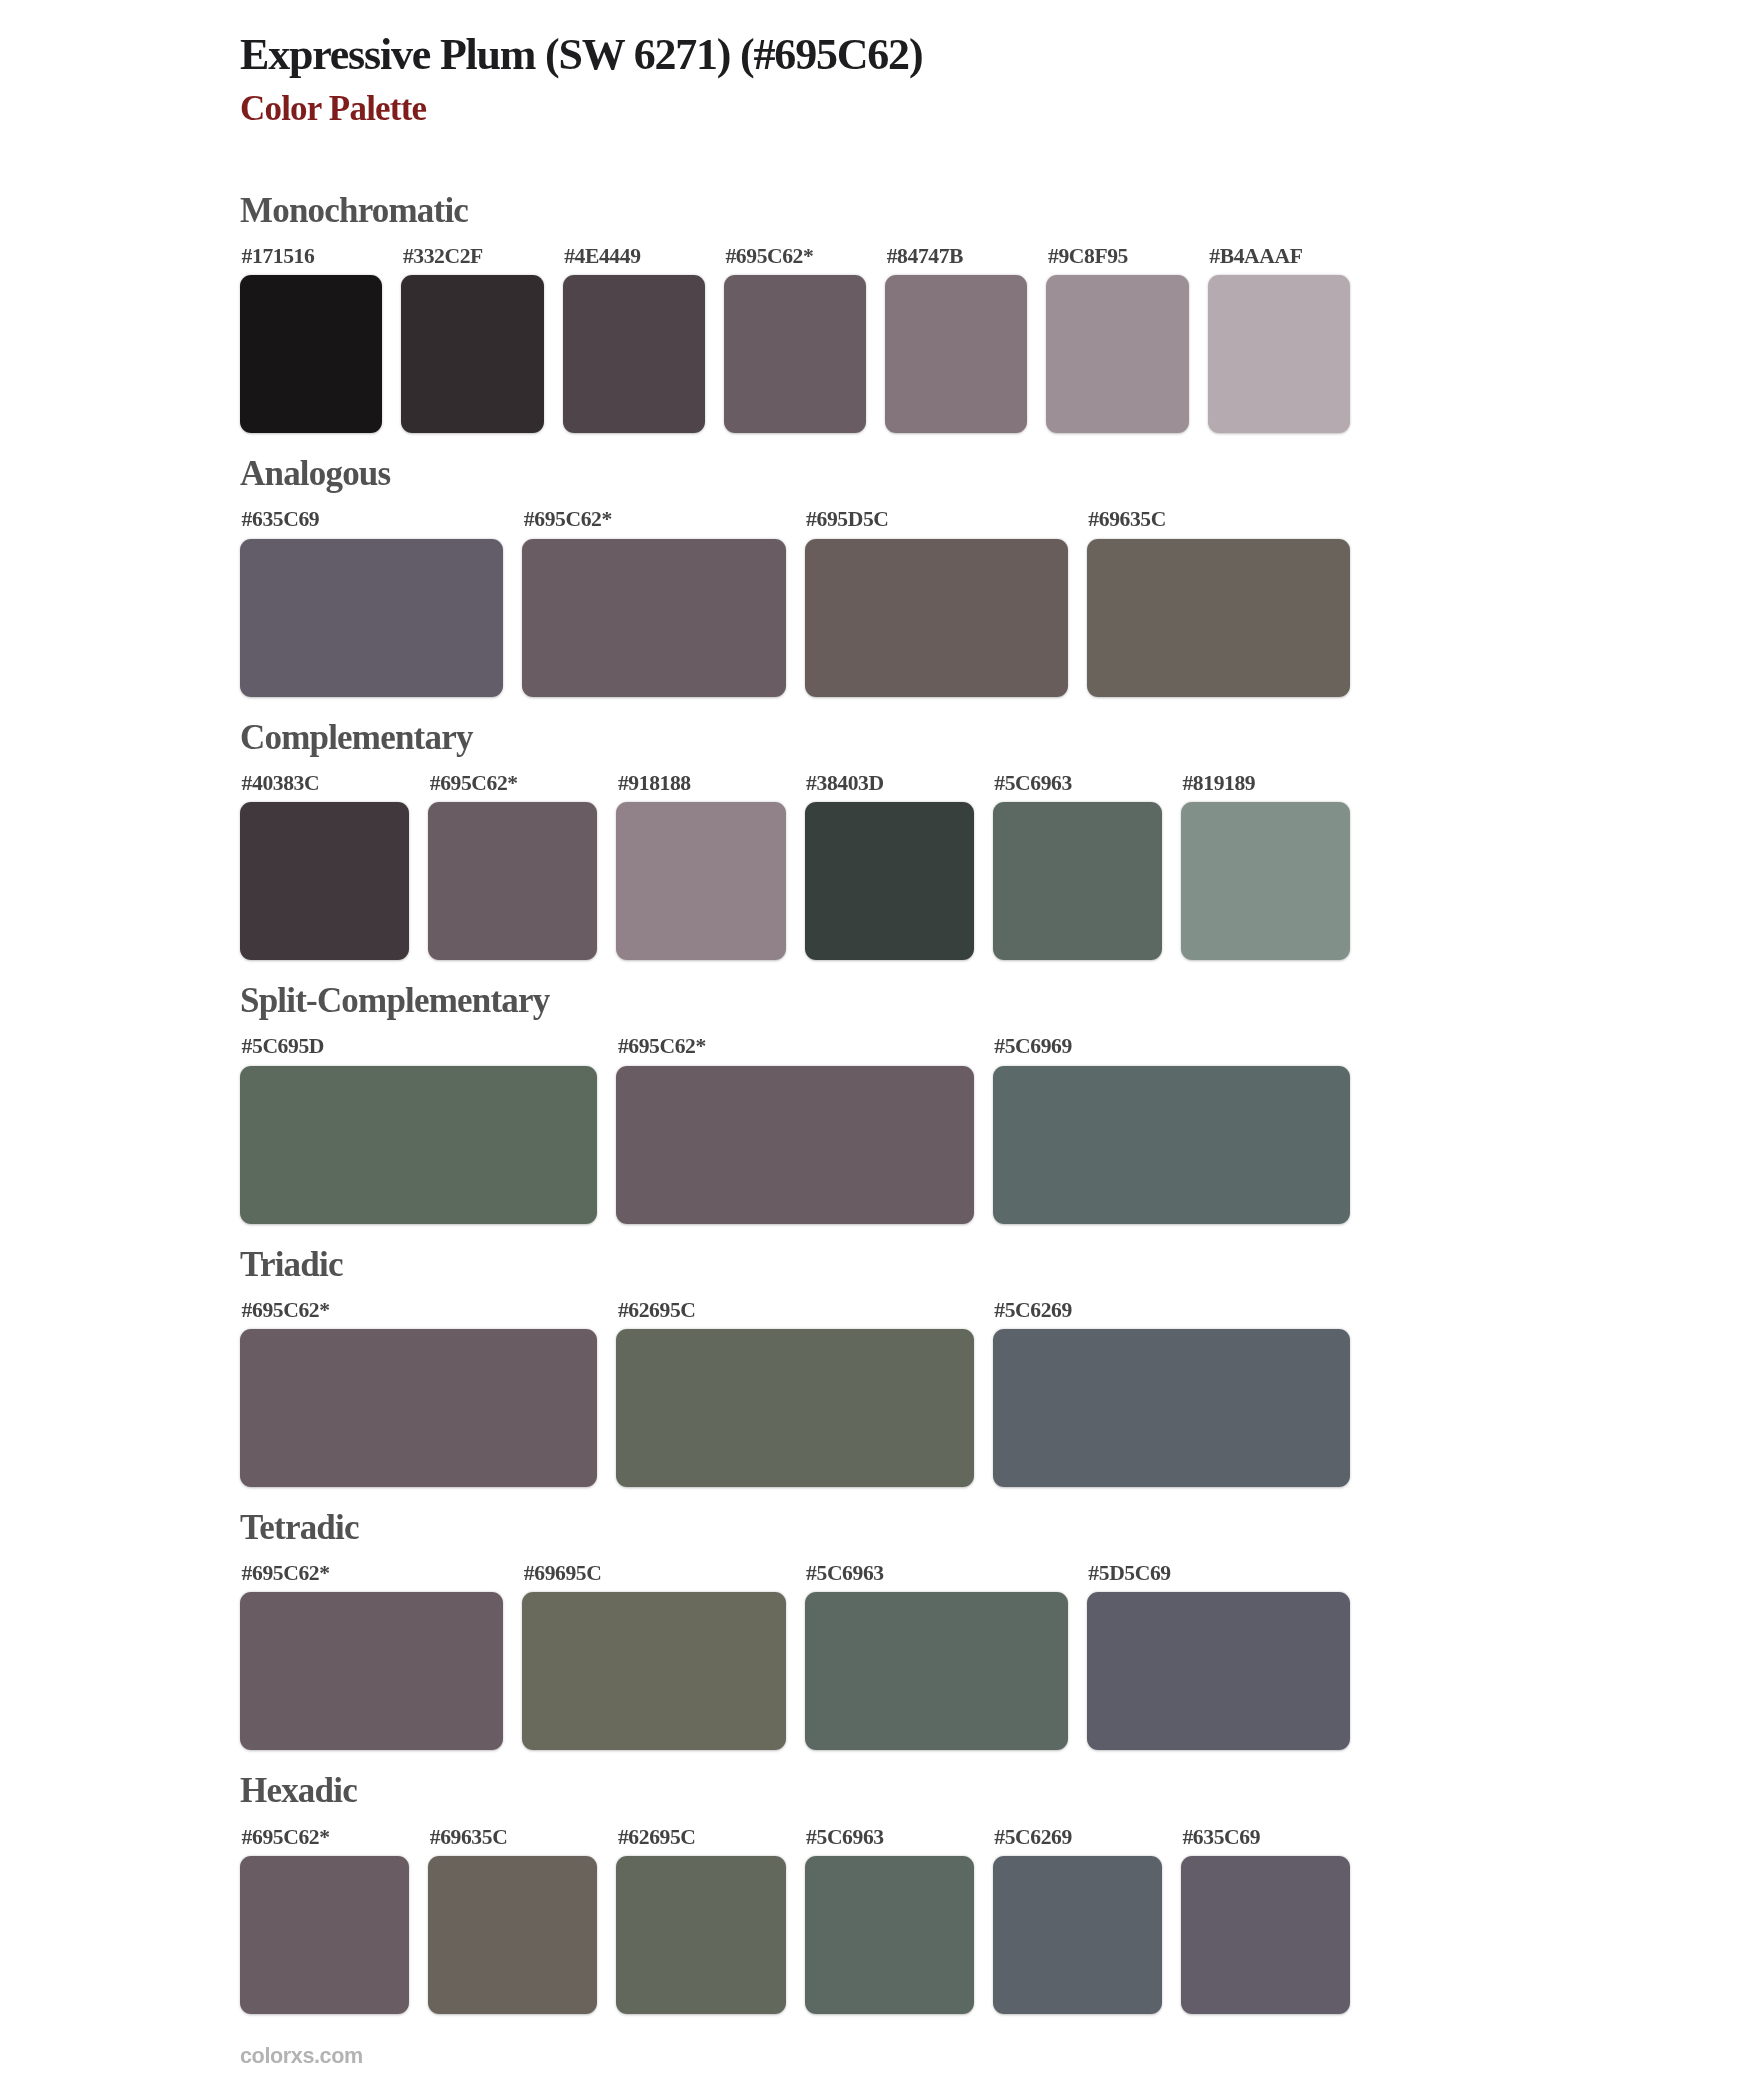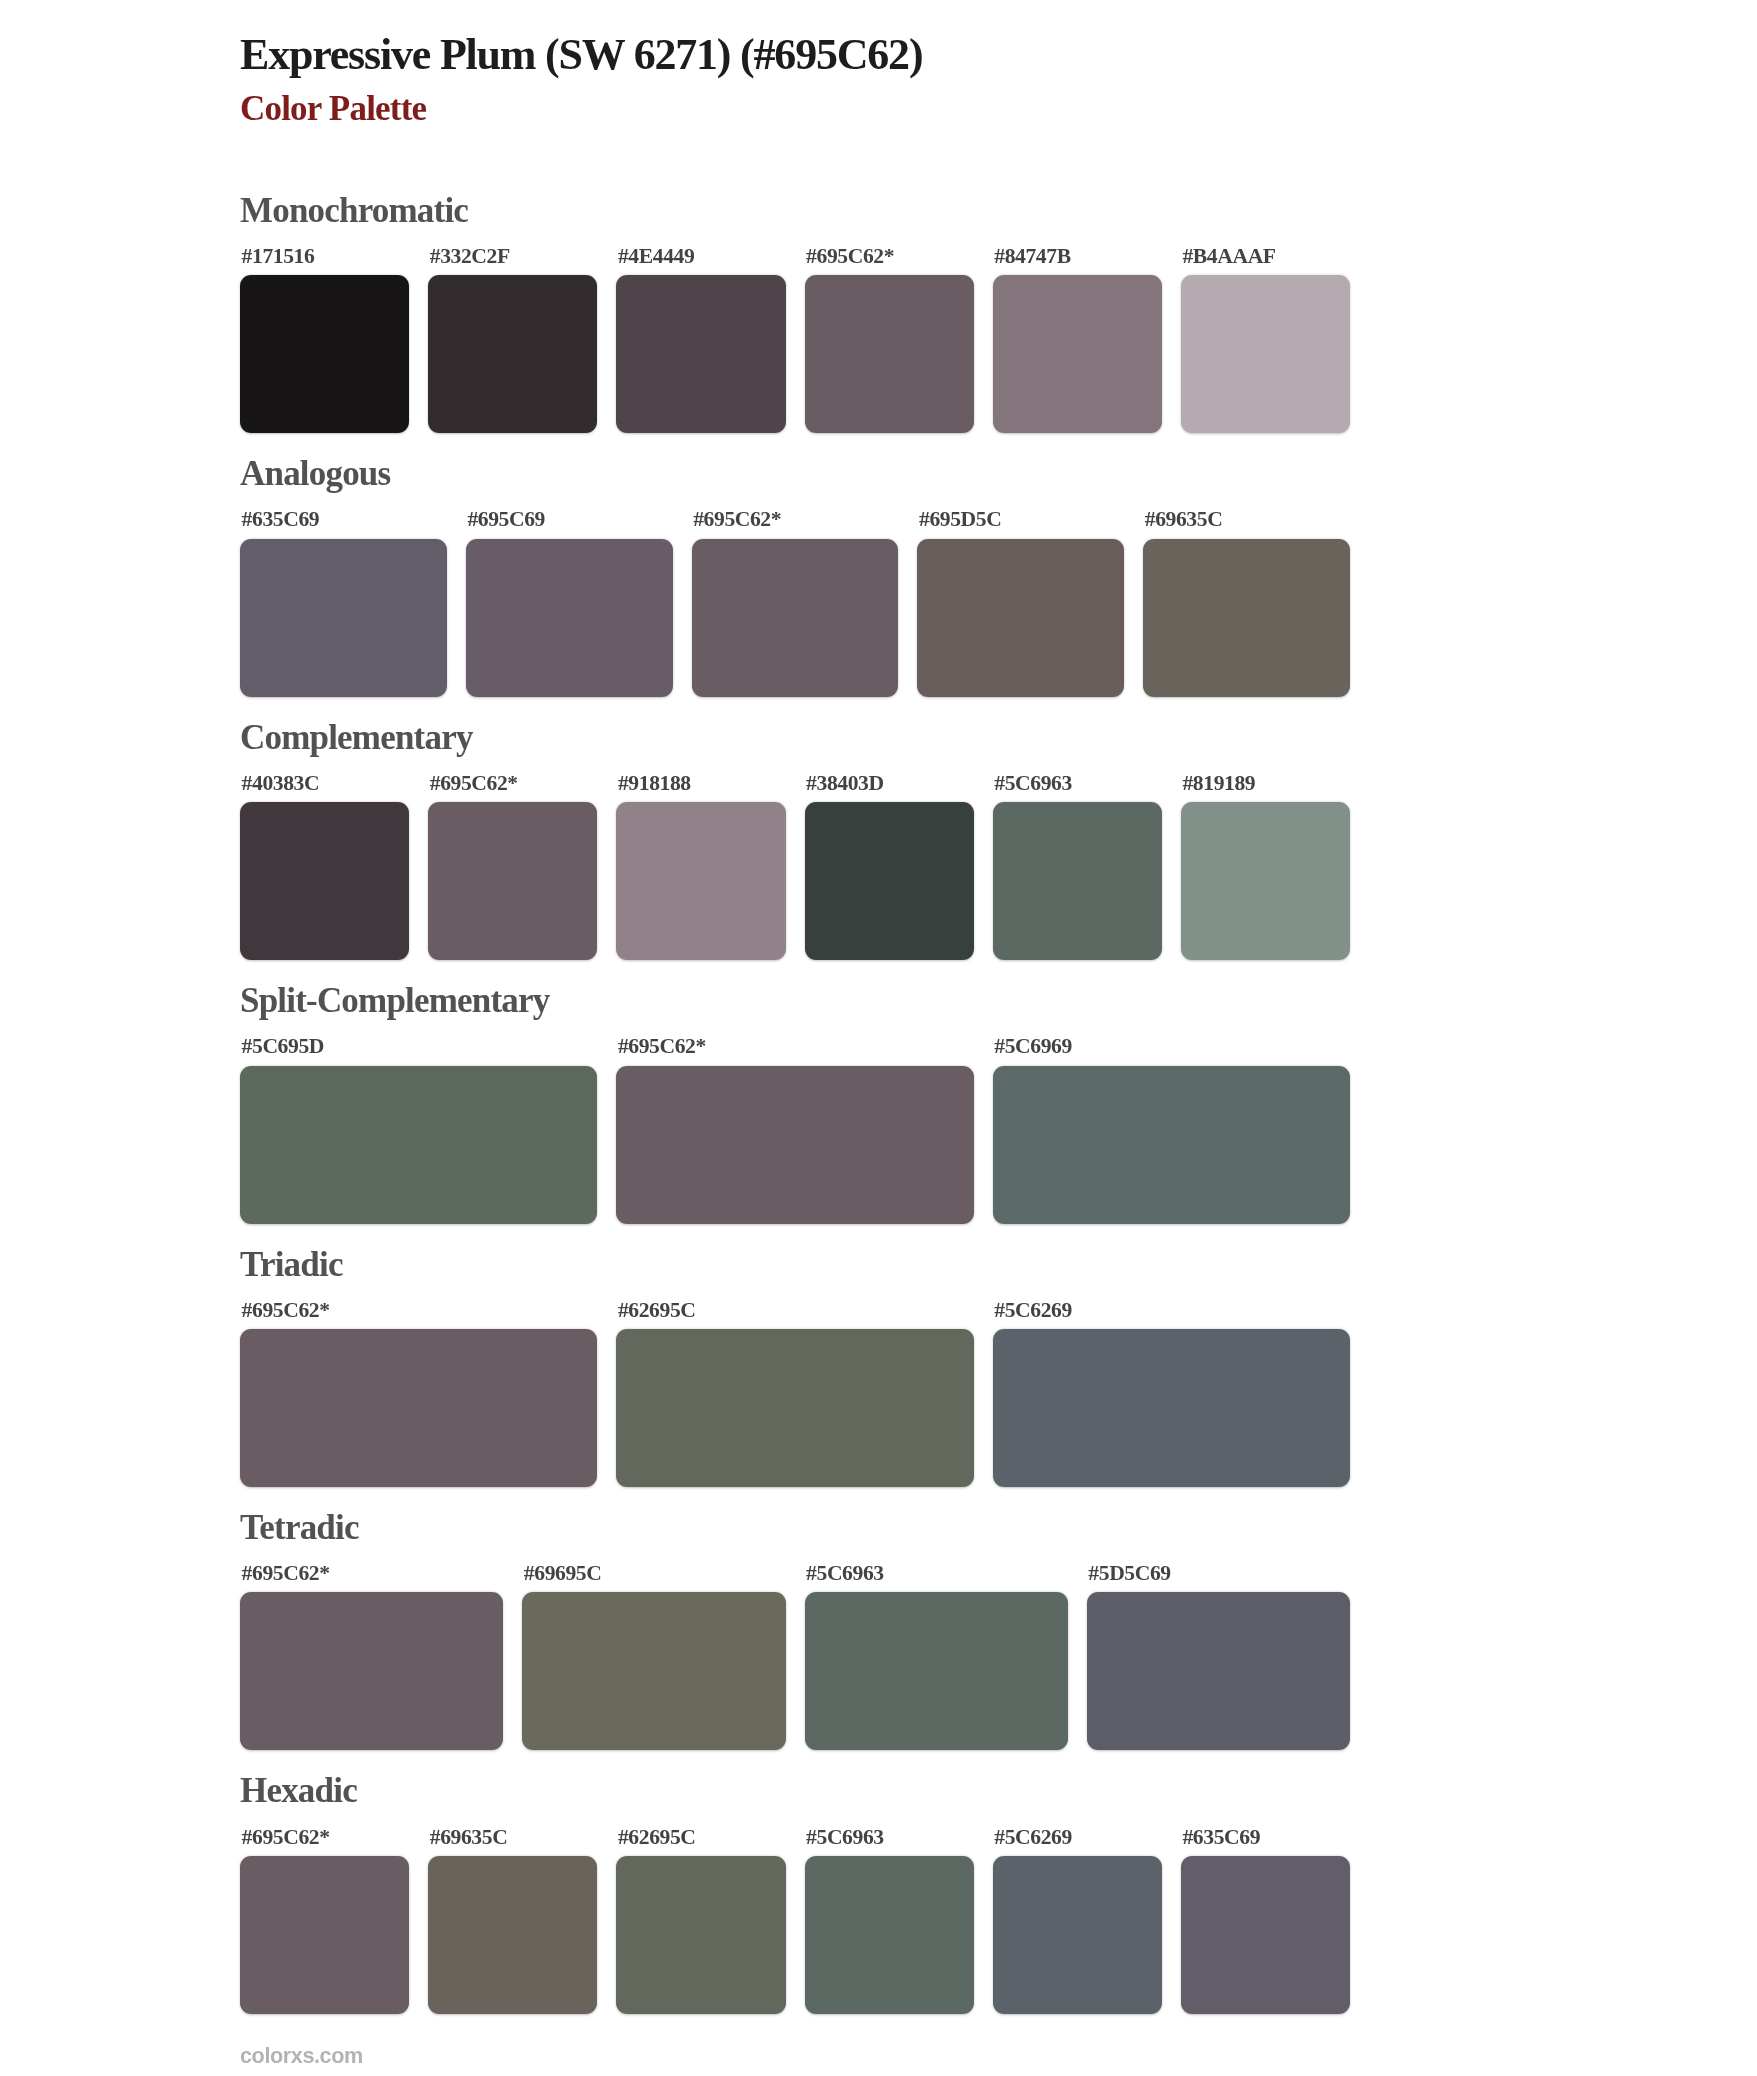--- a/index.html
+++ b/index.html
@@ -114,40 +114,40 @@
   <div class="swatch-col">
     <div class="swatch-label">#695C62*</div>
     <div class="swatch" style="background-color: rgb(105, 92, 98);"></div>
   </div>
 
   <div class="swatch-col">
     <div class="swatch-label">#84747B</div>
     <div class="swatch" style="background-color: rgb(132, 116, 123);"></div>
   </div>
 
+  <div class="swatch-col">
+    <div class="swatch-label">#9C8F95</div>
+    <div class="swatch" style="background-color: rgb(156, 143, 149);"></div>
+  </div>
 
   <div class="swatch-col">
     <div class="swatch-label">#B4AAAF</div>
     <div class="swatch" style="background-color: rgb(180, 170, 175);"></div>
   </div>
 </div>
   </section>
 
   <section class="palette-section">
     <h3 class="section-title">Analogous</h3>
     <div class="swatch-row">
   <div class="swatch-col">
     <div class="swatch-label">#635C69</div>
     <div class="swatch" style="background-color: rgb(99, 92, 105);"></div>
   </div>
 
-  <div class="swatch-col">
-    <div class="swatch-label">#695C69</div>
-    <div class="swatch" style="background-color: rgb(105, 92, 105);"></div>
-  </div>
 
   <div class="swatch-col">
     <div class="swatch-label">#695C62*</div>
     <div class="swatch" style="background-color: rgb(105, 92, 98);"></div>
   </div>
 
   <div class="swatch-col">
     <div class="swatch-label">#695D5C</div>
     <div class="swatch" style="background-color: rgb(105, 93, 92);"></div>
   </div>

